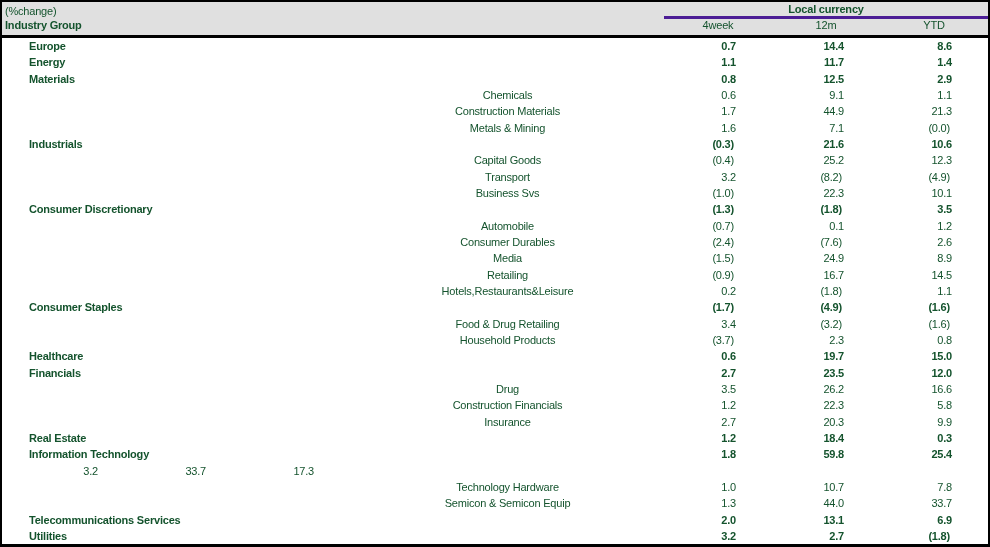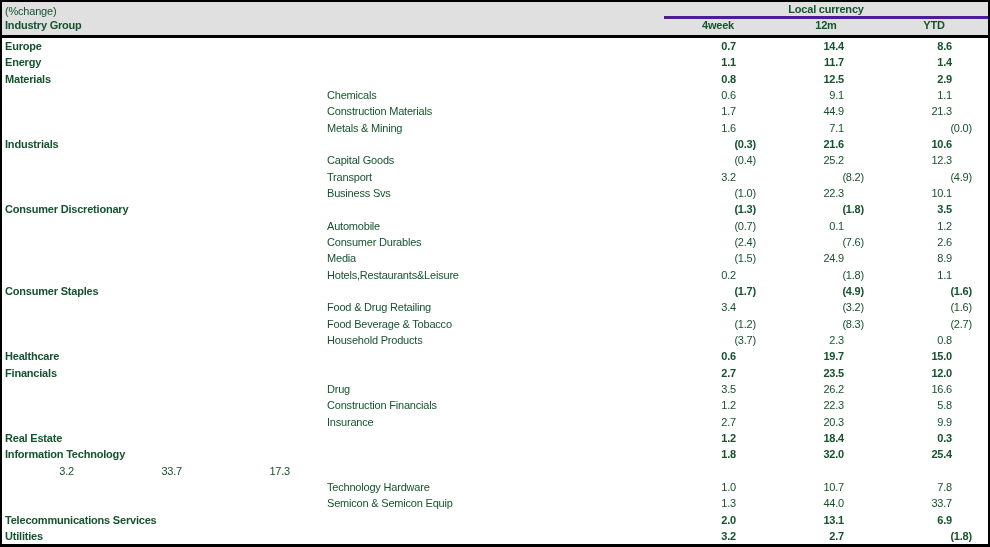--- a/index.html
+++ b/index.html
@@ -48,49 +48,49 @@
   .ig-label {
     flex: 1;
     font-weight: bold;
     font-size: 11px;
     padding-left: 3px;
     white-space: nowrap;
   }
   .col-head {
     width: 108px;
     text-align: center;
-    font-weight: bold;
+    font-weight: normal;
     font-size: 11px;
     white-space: nowrap;
   }
 
   
-  .tbody { flex: 1 1 auto; display: flex; flex-direction: column; }
+  .tbody { flex: 1 1 auto; display: flex; flex-direction: column; margin-left: 24px; }
   .row {
     flex: 1;
     display: flex;
     align-items: center;
     font-size: 11px;
     min-height: 0;
   }
   .row.bold { font-weight: bold; }
   .cell.label {
     flex: 1;
     padding-left: 3px;
     white-space: nowrap;
     overflow: hidden;
   }
-  .cell.label.sub { padding-left: 325px; }
+  .cell.label.sub { padding-left: 325px; text-align: center; }
   .cell.num {
     width: 108px;
     text-align: right;
     padding-right: 36px;
     white-space: nowrap;
   }
-  .cell.num.paren { padding-right: 16px; }
+  .cell.num.paren { padding-right: 38px; }
 </style>
 </head>
 <body>
 
 <div class="sheet">
 
   <div class="header">
     <div class="header-top">
       <div class="pct-label">(%change)</div>
       <div class="lc-span">Local currency</div>
@@ -182,44 +182,44 @@
         <div class="cell num paren">(7.6)</div>
         <div class="cell num">2.6</div>
       </div>
       <div class="row">
         <div class="cell label sub">Media</div>
         <div class="cell num paren">(1.5)</div>
         <div class="cell num">24.9</div>
         <div class="cell num">8.9</div>
       </div>
       <div class="row">
+        <div class="cell label sub">Retailing</div>
+        <div class="cell num paren">(0.9)</div>
+        <div class="cell num">16.7</div>
+        <div class="cell num">14.5</div>
+      </div>
+      <div class="row">
         <div class="cell label sub">Hotels,Restaurants&amp;Leisure</div>
         <div class="cell num">0.2</div>
         <div class="cell num paren">(1.8)</div>
         <div class="cell num">1.1</div>
       </div>
       <div class="row bold">
         <div class="cell label">Consumer Staples</div>
         <div class="cell num paren">(1.7)</div>
         <div class="cell num paren">(4.9)</div>
         <div class="cell num paren">(1.6)</div>
       </div>
       <div class="row">
         <div class="cell label sub">Food &amp; Drug Retailing</div>
         <div class="cell num">3.4</div>
         <div class="cell num paren">(3.2)</div>
         <div class="cell num paren">(1.6)</div>
       </div>
       <div class="row">
-        <div class="cell label sub">Food Beverage &amp; Tobacco</div>
-        <div class="cell num paren">(1.2)</div>
-        <div class="cell num paren">(8.3)</div>
-        <div class="cell num paren">(2.7)</div>
-      </div>
-      <div class="row">
         <div class="cell label sub">Household Products</div>
         <div class="cell num paren">(3.7)</div>
         <div class="cell num">2.3</div>
         <div class="cell num">0.8</div>
       </div>
       <div class="row bold">
         <div class="cell label">Healthcare</div>
         <div class="cell num">0.6</div>
         <div class="cell num">19.7</div>
         <div class="cell num">15.0</div>
@@ -250,21 +250,21 @@
       </div>
       <div class="row bold">
         <div class="cell label">Real Estate</div>
         <div class="cell num">1.2</div>
         <div class="cell num">18.4</div>
         <div class="cell num">0.3</div>
       </div>
       <div class="row bold">
         <div class="cell label">Information Technology</div>
         <div class="cell num">1.8</div>
-        <div class="cell num">32.0</div>
+        <div class="cell num">59.8</div>
         <div class="cell num">25.4</div>
       </div>
       <div class="row">
         <div class="cell num">3.2</div>
         <div class="cell num">33.7</div>
         <div class="cell num">17.3</div>
       </div>
       <div class="row">
         <div class="cell label sub">Technology Hardware</div>
         <div class="cell num">1.0</div>

